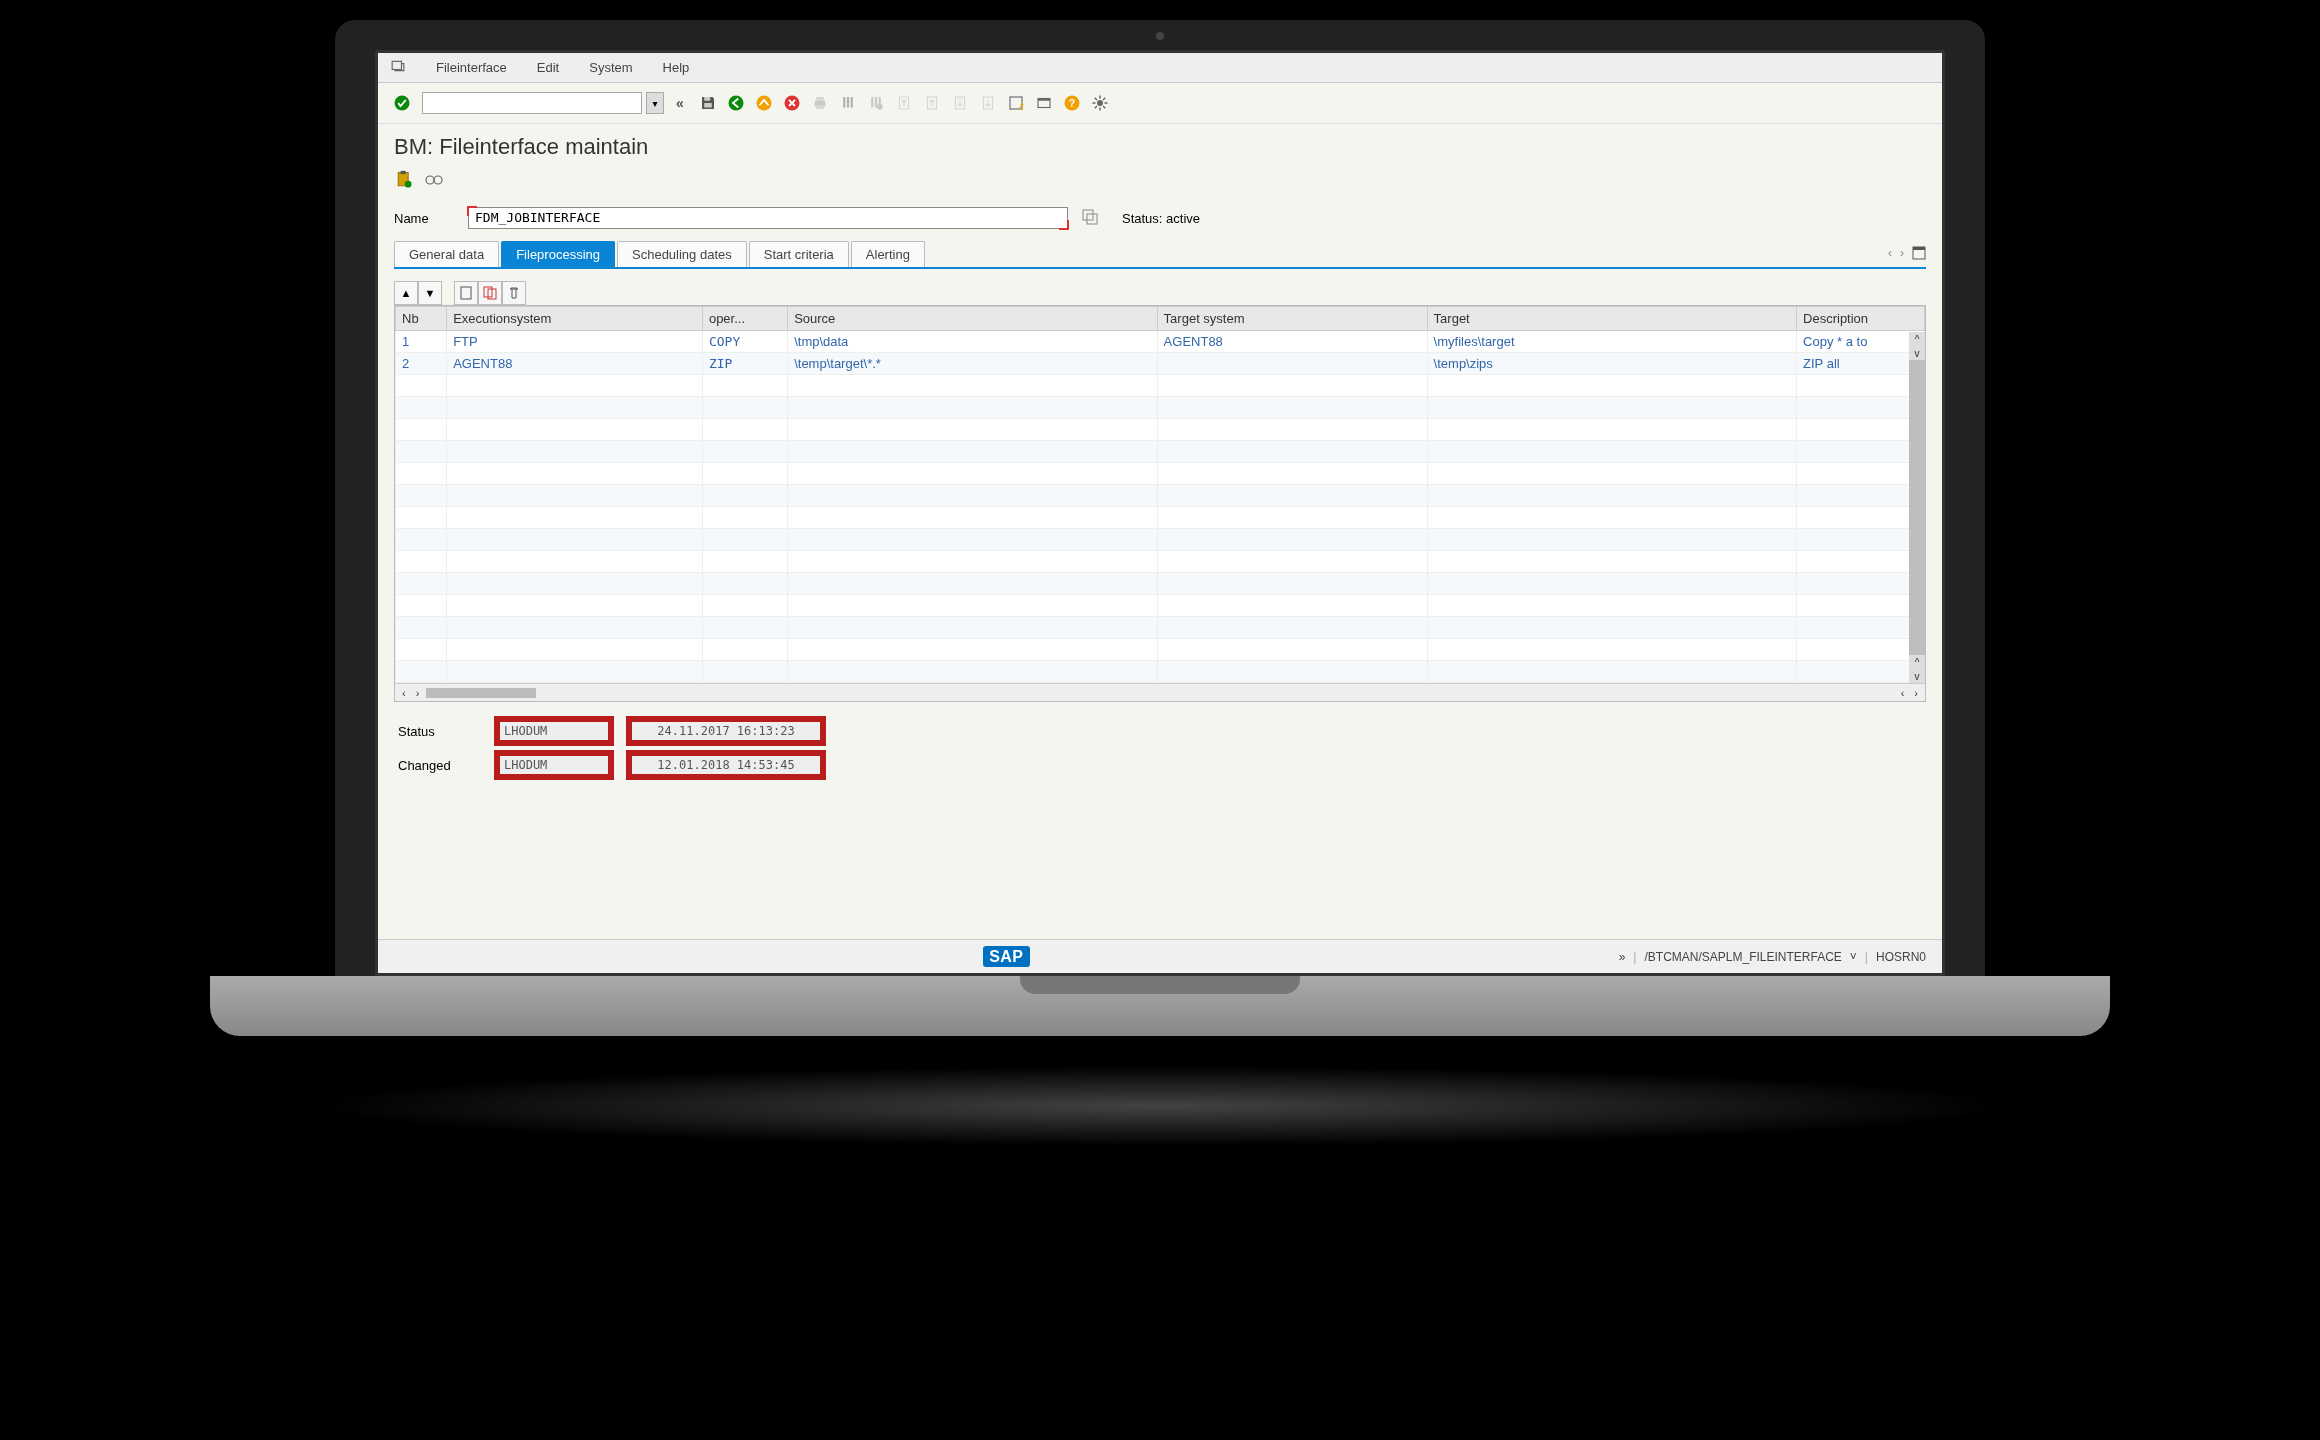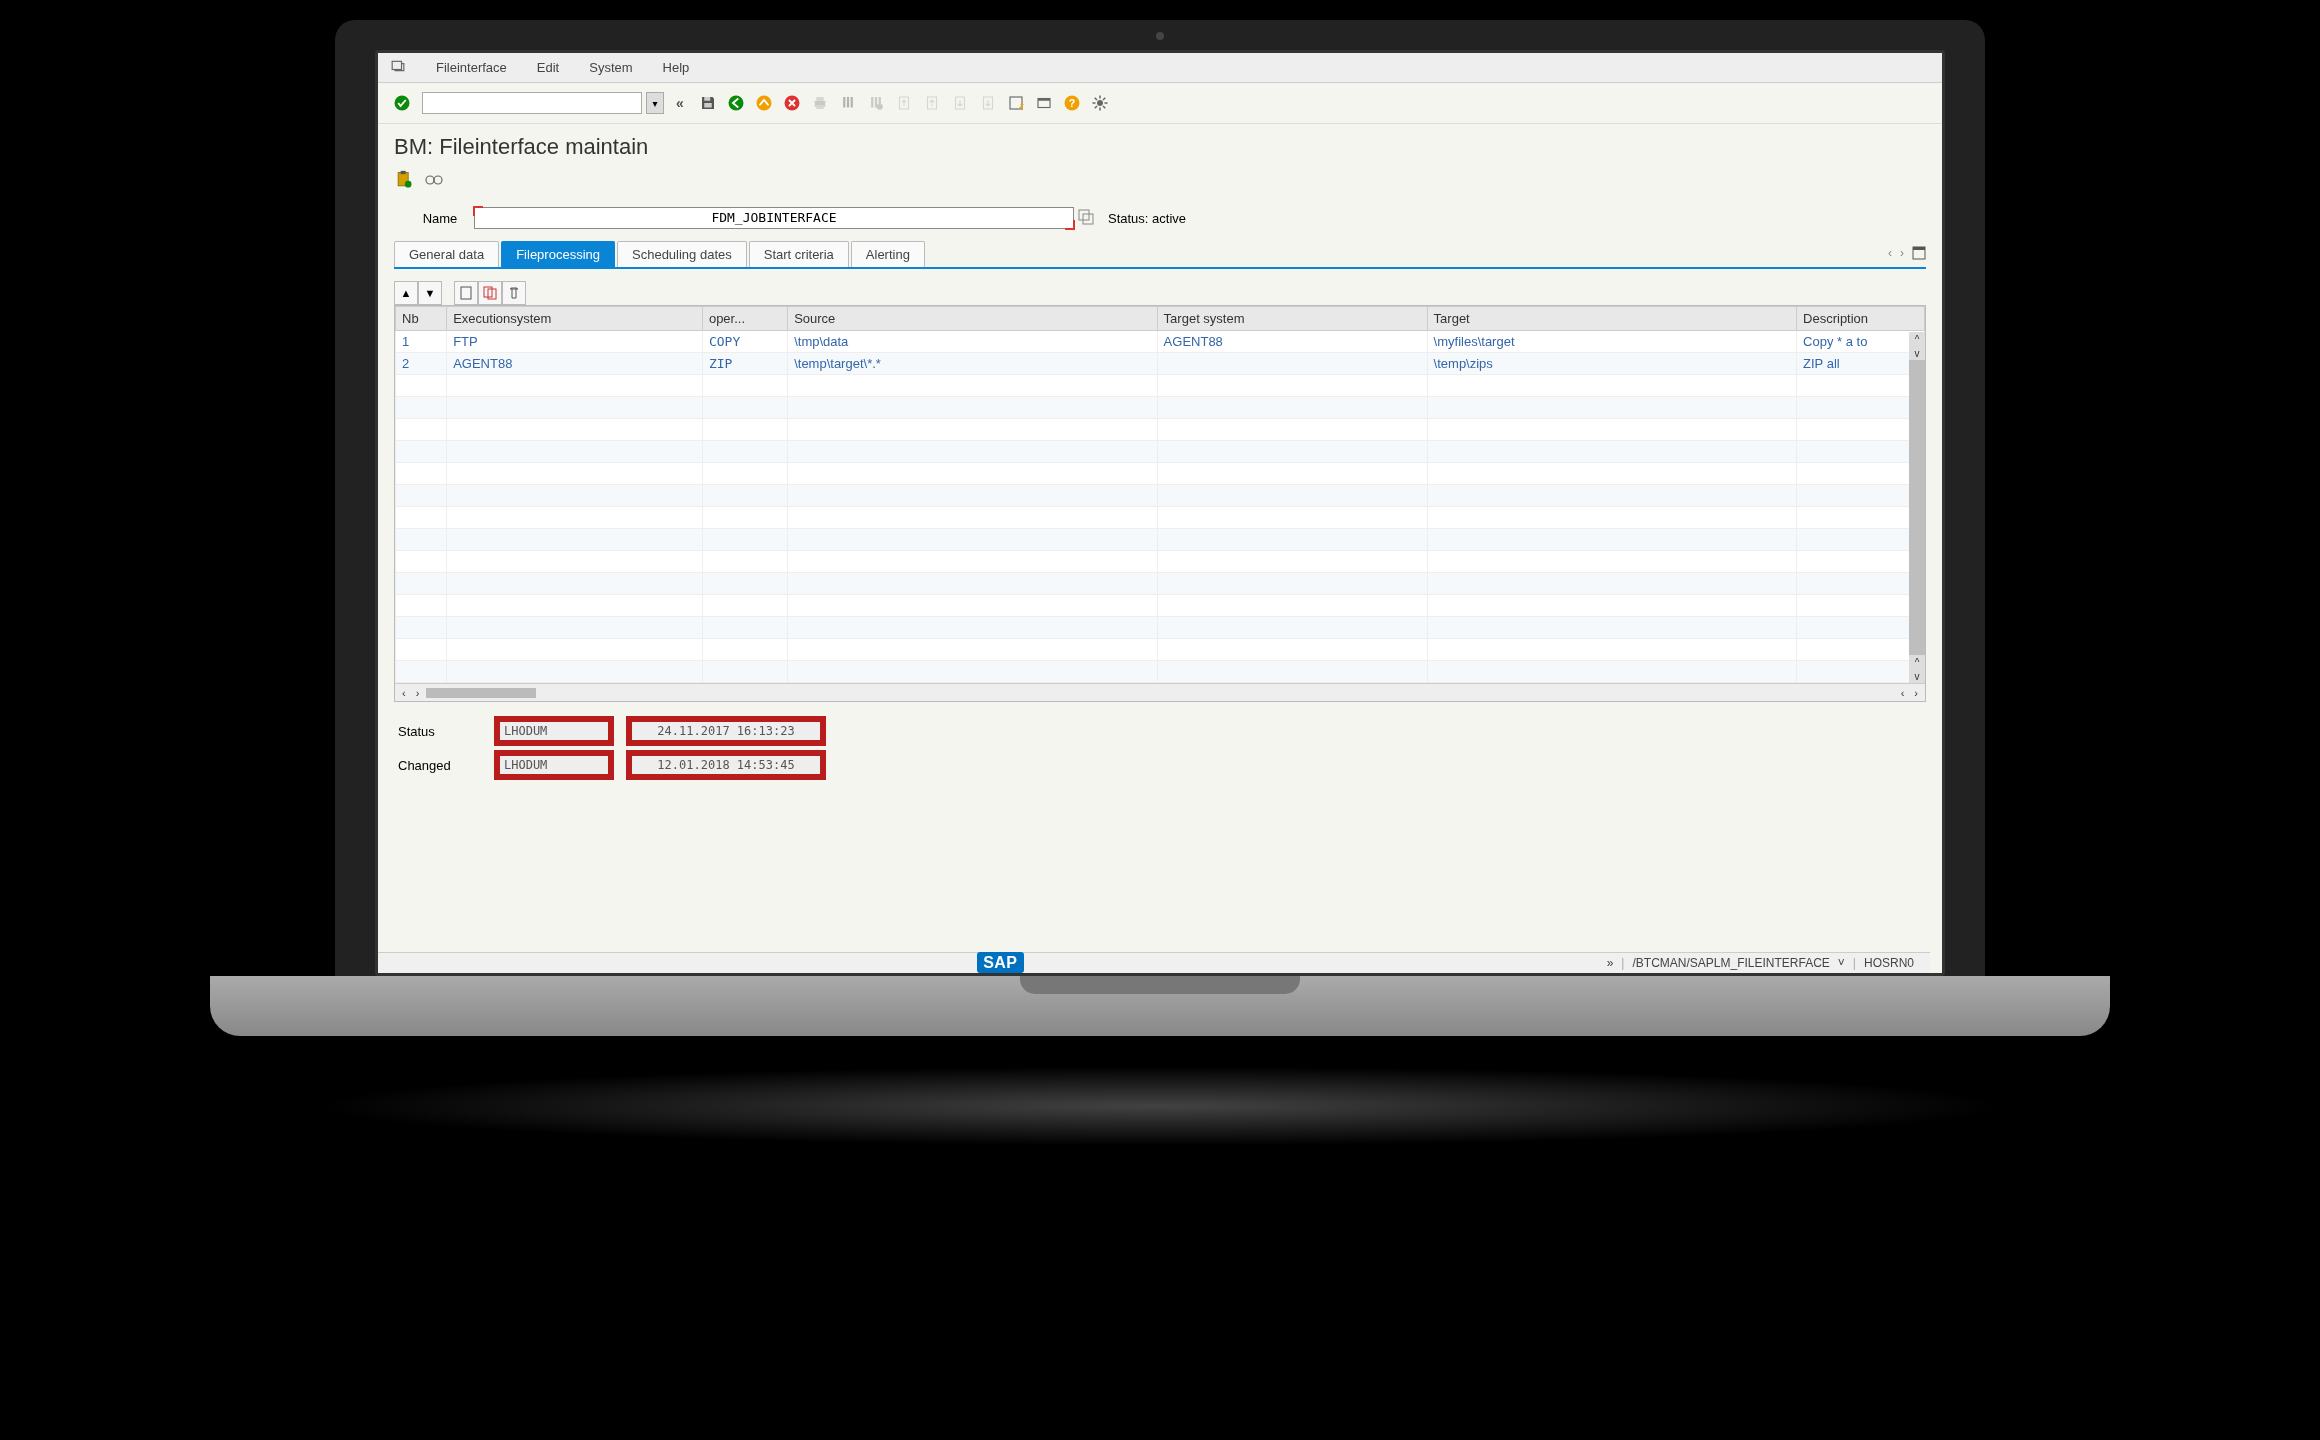--- a/index.html
+++ b/index.html
@@ -18,21 +18,21 @@
 
 .toolbar { background: #f5f5f0; padding: 8px 12px; display: flex; align-items: center; gap: 4px; border-bottom: 1px solid #ddd; }
 .tbtn { width: 24px; height: 24px; display: flex; align-items: center; justify-content: center; border-radius: 3px; cursor: pointer; font-size: 14px; }
 .tbtn svg { width: 18px; height: 18px; }
 .cmd-input { width: 220px; height: 22px; border: 1px solid #aaa; background: #fff; margin-left: 4px; }
 .chev-btn { width: 18px; height: 22px; background: #ddd; border: 1px solid #aaa; display: flex; align-items: center; justify-content: center; font-size: 10px; }
 
 .page-title { font-size: 22px; font-weight: 400; color: #333; padding: 10px 16px 6px; }
 .sub-toolbar { padding: 4px 16px 10px; display: flex; gap: 10px; align-items: center; }
 
-.name-row { display: flex; align-items: center; gap: 4px; padding: 4px 32px 12px; font-size: 13px; text-align: center; }
+.name-row { display: flex; align-items: center; gap: 14px; padding: 4px 16px 12px; font-size: 13px; }
 .name-label { width: 60px; }
 .name-field { width: 600px; height: 22px; border: 1px solid #888; background: #fff; position: relative; padding: 2px 6px; font-family: monospace; font-size: 13px; }
 .name-field::before { content:''; position:absolute; left:-2px; top:-2px; width:8px; height:8px; border-left:2px solid #d33; border-top:2px solid #d33; }
 .name-field::after { content:''; position:absolute; right:-2px; bottom:-2px; width:8px; height:8px; border-right:2px solid #d33; border-bottom:2px solid #d33; }
 .status-text { margin-left: 10px; }
 
 .tab-strip { display: flex; align-items: center; border-bottom: 2px solid #0a84d4; margin: 0 16px; position: relative; }
 .tab { border: 1px solid #bbb; border-bottom: none; padding: 5px 14px; background: #fafafa; font-size: 13px; cursor: pointer; color: #444; border-radius: 2px 2px 0 0; margin-right: 2px; }
 .tab.active { background: #0a84d4; color: #fff; border-color: #0a84d4; }
 .tab-tools { position: absolute; right: 0; display: flex; gap: 8px; color: #888; }
@@ -54,21 +54,21 @@
 .hscroll-row .spacer { flex:1; }
 .arrow-sm { font-size: 11px; color: #333; padding: 0 3px; cursor:pointer; }
 
 .footer-info { padding: 14px 20px; font-size: 13px; }
 .footer-row { display: flex; align-items: center; gap: 12px; margin-bottom: 4px; }
 .footer-label { width: 84px; }
 .footer-box { border: 6px solid #b91c1c; background: #eee; padding: 2px 4px; font-family: monospace; font-size: 12px; color: #555; }
 .footer-box.user { width: 120px; }
 .footer-box.ts { width: 200px; text-align: center; }
 
-.statusbar { position: absolute; bottom: 0; left: 0; right: 12px; height: 21px; background: #f0f0f0; border-top: 1px solid #ccc; display: flex; align-items: center; padding: 0 16px; }
+.statusbar { position: absolute; bottom: 0; left: 0; right: 0; height: 34px; background: #f0f0f0; border-top: 1px solid #ccc; display: flex; align-items: center; padding: 0 16px; }
 .sap-logo { color: #0070c0; font-weight: bold; font-size: 16px; margin: 0 auto; letter-spacing: 0.5px; }
 .sap-logo span { background:#0070c0; color:#fff; padding:2px 6px; border-radius:3px;}
 .status-right { display:flex; align-items:center; gap:8px; color:#444; font-size:12px; }
 .sep { color: #aaa; }
 </style>
 </head>
 <body>
 
 <div style="display:flex; flex-direction:column; align-items:center;">
 <div class="laptop-frame">

